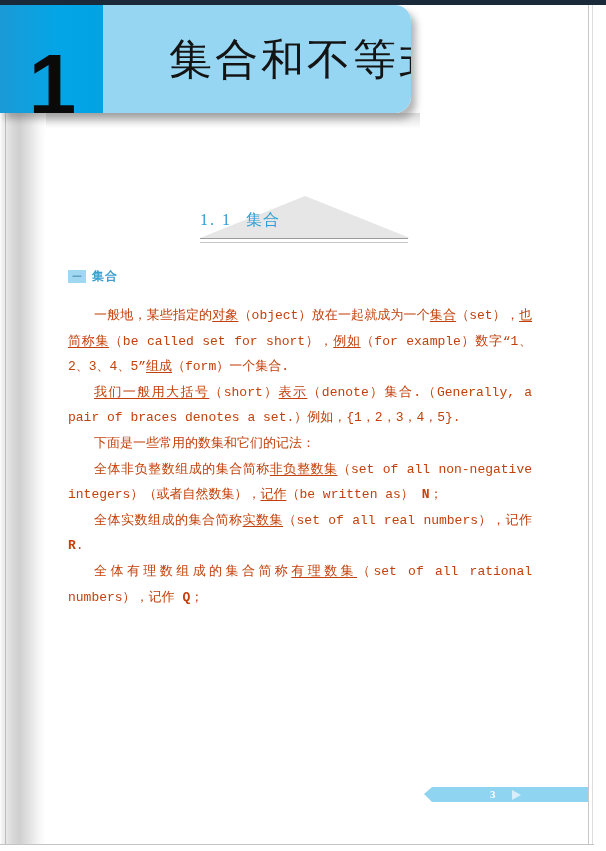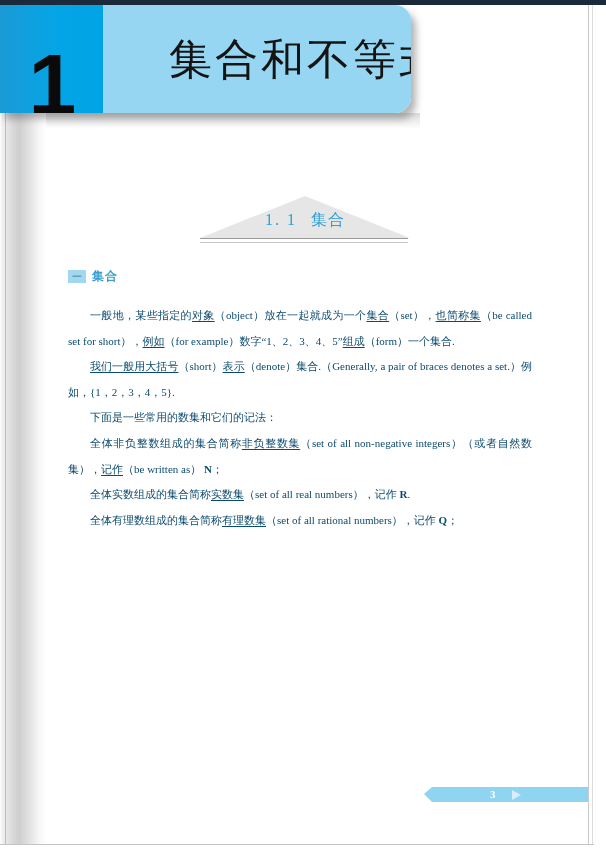--- a/index.html
+++ b/index.html
@@ -177,21 +177,20 @@
     height: 0;
     border-left: 105px solid transparent;
     border-right: 105px solid transparent;
     border-bottom: 42px solid #e6e6e6;
   }
   .section-label {
     position: absolute;
     top: 14px;
     left: 0;
     width: 210px;
-    text-align: center;
     font-family: "Liberation Serif", serif;
     font-size: 16px;
     color: #2e9fd4;
     letter-spacing: 1px;
   }
   .section-label .sec-no {
     letter-spacing: 2px;
     margin-right: 14px;
   }
   .section-rule {
@@ -234,24 +233,24 @@
     letter-spacing: 1px;
   }
 
   
   .body-col {
     position: absolute;
     top: 303px;
     left: 68px;
     width: 464px;
     z-index: 10;
-    font-family: Liberation Serif, serif;
-    font-size: 11px;
+    font-family: Liberation Mono, monospace;
+    font-size: 13px;
     line-height: 25.6px;
-    color: #0c4a6e;
+    color: #c2410c;
     text-align: justify;
   }
   .para {
     margin: 0;
     text-indent: 2em;
   }
   .u { text-decoration: underline; text-underline-offset: 2px; }
   .bf { font-weight: bold; }
 
   

